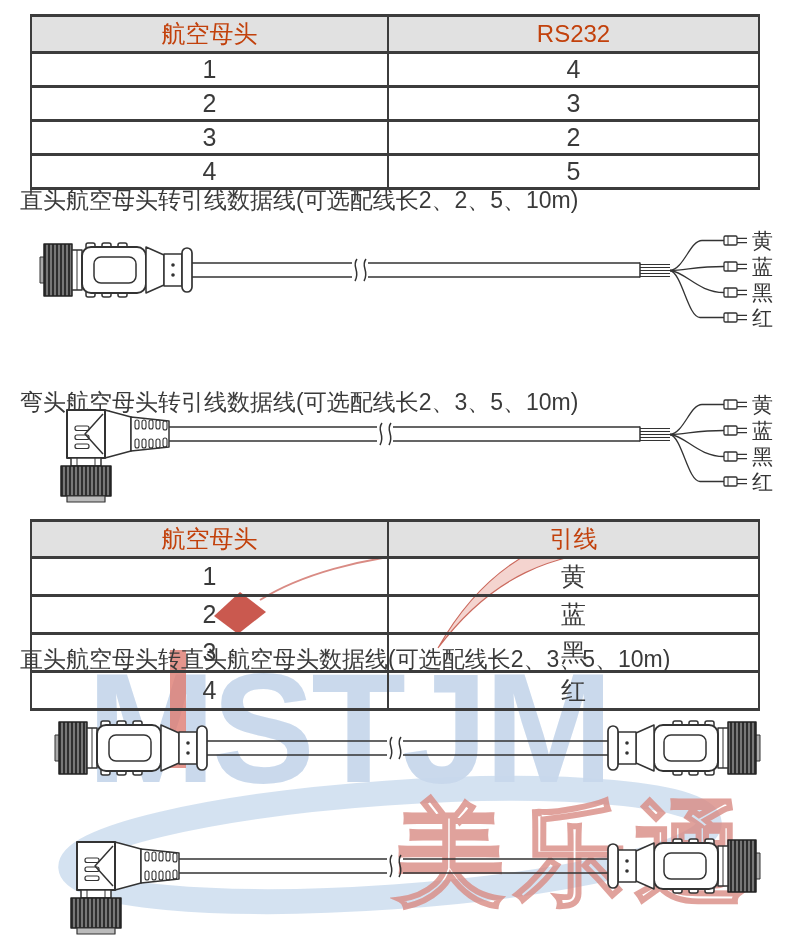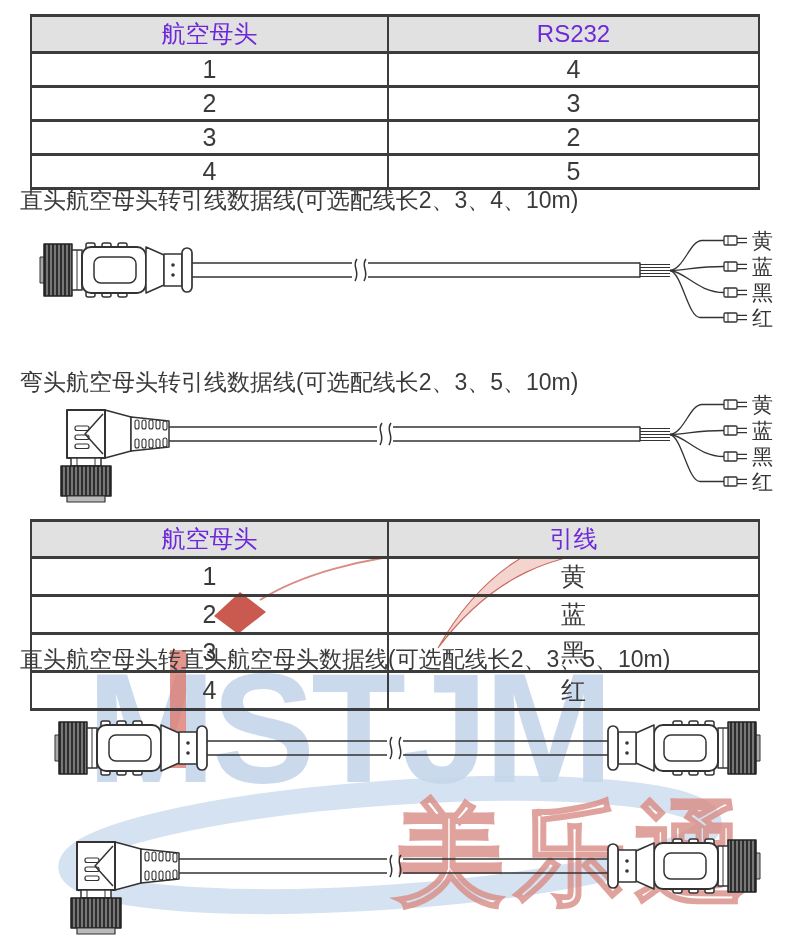--- a/index.html
+++ b/index.html
@@ -3,27 +3,27 @@
 <meta charset="utf-8">
 <style>
   html,body{margin:0;padding:0;background:#fff;}
   .page{position:relative;width:790px;height:936px;background:#ffffff;
         font-family:"Liberation Sans",sans-serif;overflow:hidden;}
   
   .wm{position:absolute;left:0;top:0;}
   .dtable{position:absolute;left:30px;width:730px;border-collapse:collapse;
           color:#333;background:transparent;table-layout:fixed;}
   .dtable th{background:#e1e1e1;font-weight:normal;font-size:24px;height:29px;
-             border:solid #3c3c3c;border-width:3px 2px;color:#6d28d9;}
+             border:solid #3c3c3c;border-width:3px 2px;color:#c2410c;}
   .dtable td{font-size:25px;height:27px;text-align:center;
              border:solid #3c3c3c;border-width:3px 2px;color:#3a3a3a;}
   .t1{top:14px;} .t2{top:519px;}
   .caption{position:absolute;left:20px;font-size:23px;color:#3a3a3a;
            white-space:nowrap;line-height:28px;}
-  .c1{top:186px;} .c2{top:368px;} .c3{top:645px;} .c4{top:803px;}
+  .c1{top:186px;} .c2{top:388px;} .c3{top:645px;} .c4{top:803px;}
   svg.diagram{position:absolute;left:0;}
   svg text{font-family:"Liberation Sans",sans-serif;}
   .d1{top:225px;} .d2{top:393px;} .d3{top:710px;} .d4{top:830px;}
 </style>
 </head>
 <body>
 
 <div class="page">
 
   <svg class="wm" width="790" height="936" viewBox="0 0 790 936">
@@ -162,21 +162,21 @@
       <td>3</td>
       <td>2</td>
     </tr>
     <tr>
       <td>4</td>
       <td>5</td>
     </tr>
   </tbody>
     </table>
 
-  <div class="caption c1">直头航空母头转引线数据线(可选配线长2、3、4、10m)</div>
+  <div class="caption c1">直头航空母头转引线数据线(可选配线长2、2、5、10m)</div>
 
   <svg class="diagram d1" width="790" height="112" viewBox="0 0 790 112">
     <use href="#g-straight" transform="translate(40,13)"></use>
     <g stroke="#333" stroke-width="1.5">
       <path d="M192,38 H352 M192,52 H352" fill="none"></path>
       <path d="M368,38 H640 M368,52 H640" fill="none"></path>
     </g>
     <g fill="none" stroke="#333" stroke-width="1.5">
       <path d="M357,34 C351,42 361,46 355,56"></path>
       <path d="M366,34 C360,42 370,46 364,56"></path>

